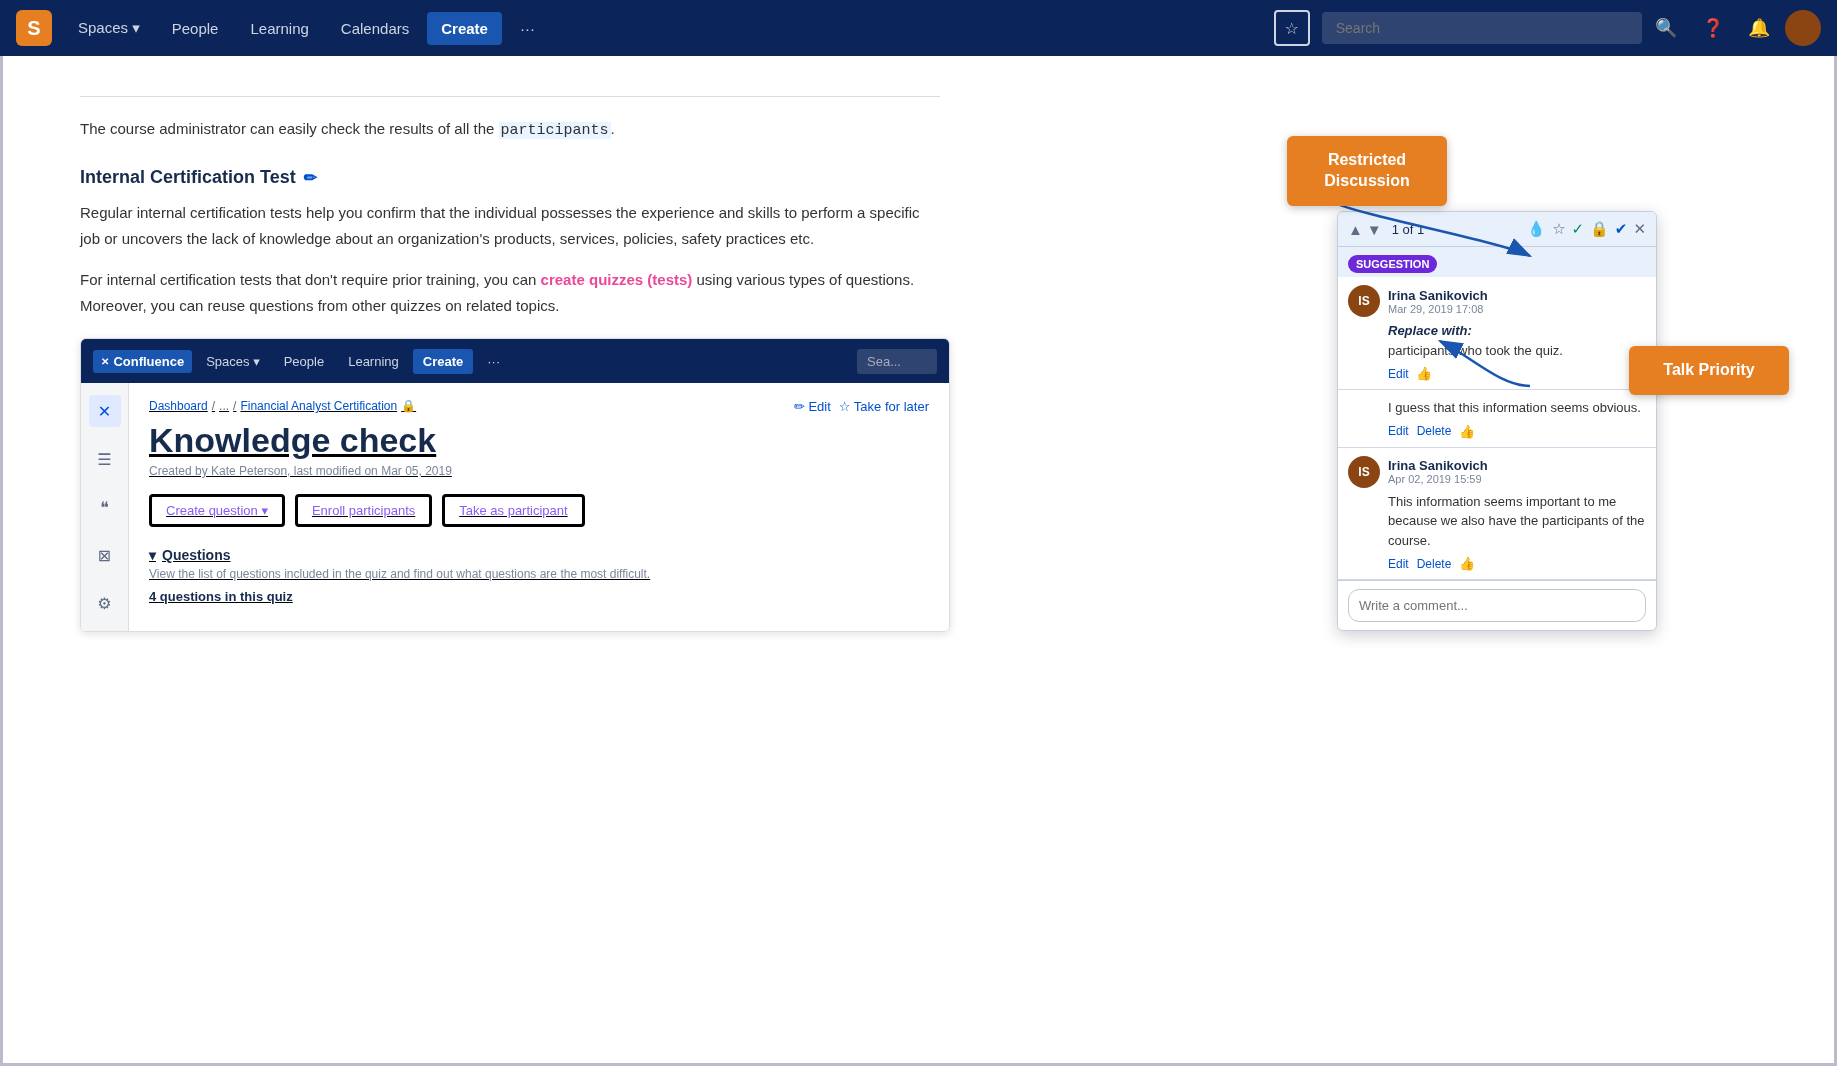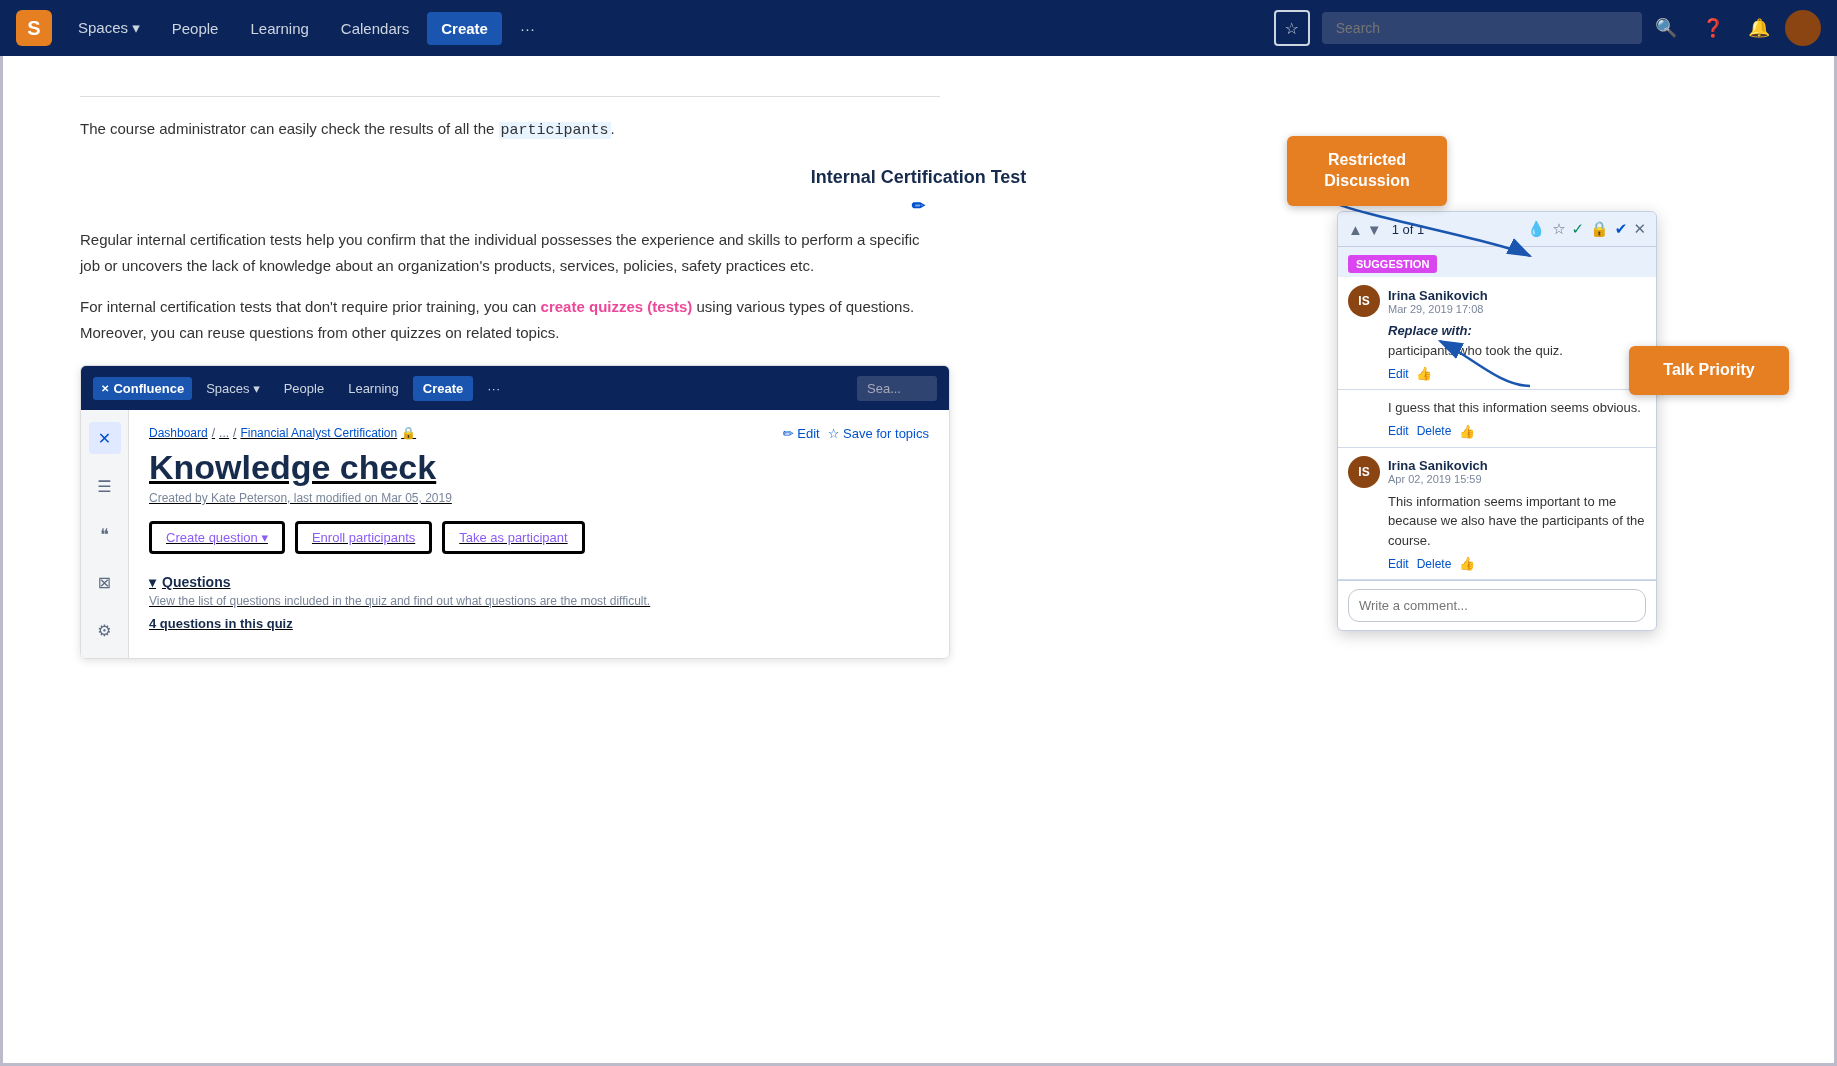--- a/index.html
+++ b/index.html
@@ -126,21 +126,20 @@
     }
 
     .section-title {
       font-size: 18px;
       font-weight: 700;
       color: #172b4d;
       margin-bottom: 12px;
       display: flex;
       align-items: center;
       gap: 8px;
-      flex-direction: column;
     }
 
     .edit-pencil {
       font-size: 16px;
       color: #0052cc;
       cursor: pointer;
     }
 
     .content-para {
       font-size: 15px;
@@ -373,26 +372,26 @@
 
     .panel-action-icon {
       font-size: 15px;
       cursor: pointer;
       color: #5e6c84;
     }
     .panel-action-icon.green { color: #00875a; }
     .panel-action-icon.blue { color: #0052cc; }
 
     .suggestion-badge {
-      background: #d946ef;
+      background: #6d28d9;
       color: white;
       font-size: 11px;
       font-weight: 700;
       padding: 3px 8px;
-      border-radius: 3px;
+      border-radius: 9px;
       margin: 8px 2px 4px 10px;
       display: inline-block;
     }
 
     .comment-entry {
       padding: 8px 10px;
       border-bottom: 1px solid #d0dae8;
       background: white;
     }
     .comment-entry:last-of-type { border-bottom: none; }
@@ -601,21 +600,21 @@
           <div class="breadcrumb">
             <span class="breadcrumb-link">Dashboard</span>
             <span>/</span>
             <span>...</span>
             <span>/</span>
             <span class="breadcrumb-link">Financial Analyst Certification</span>
             <span class="breadcrumb-lock">🔒</span>
           </div>
           <div class="page-actions">
             <span>✏ Edit</span>
-            <span>☆ Save for topics</span>
+            <span>☆ Take for later</span>
           </div>
         </div>
 
         <div class="inner-page-title">Knowledge check</div>
         <div class="inner-meta">Created by Kate Peterson, last modified on Mar 05, 2019</div>
 
         <div class="inner-buttons">
           <button class="inner-btn">Create question ▾</button>
           <button class="inner-btn">Enroll participants</button>
           <button class="inner-btn">Take as participant</button>

